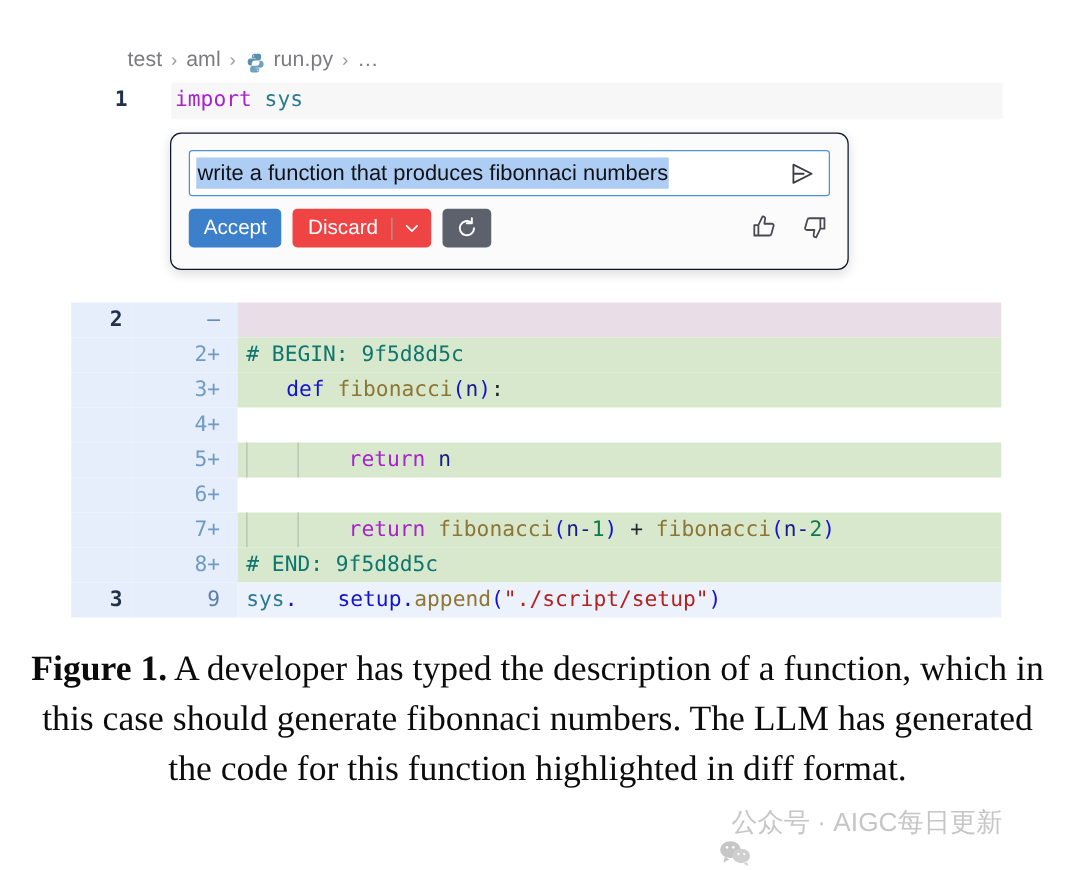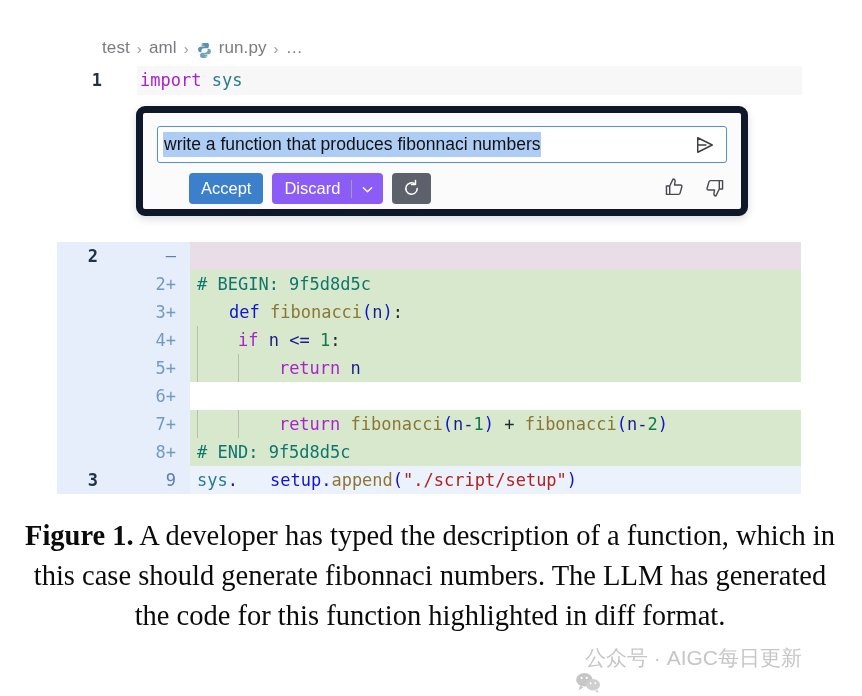--- a/index.html
+++ b/index.html
@@ -99,24 +99,24 @@
   .t-punc    { color: #1313cf; }
   .t-comment { color: #0f766e; }
   .t-str     { color: #b32121; }
   .t-plain   { color: #24292e; }
 
   
   .prompt-popup {
     position: absolute;
     left: 136px;
     top: 106px;
-    width: 612px;
+    width: 543px;
     height: 110px;
     background: #fbfbfb;
-    border: 7px solid #0f172a;
+    border: 1px solid #0f172a;
     border-radius: 9px;
     box-shadow: 0 3px 9px rgba(0,0,0,.14);
     box-sizing: border-box;
   }
   .prompt-input-wrap {
     position: absolute;
     left: 14px;
     top: 13px;
     right: 14px;
     height: 37px;
@@ -146,39 +146,38 @@
     height: 20px;
   }
 
   .popup-buttons {
     position: absolute;
     left: 14px;
     top: 60px;
     display: flex;
     align-items: center;
     gap: 9px;
-    margin-left: 32px;
   }
   .btn {
     height: 31px;
     border-radius: 4px;
     font-size: 16.5px;
     font-family: "Liberation Sans", sans-serif;
     display: flex;
     align-items: center;
     box-sizing: border-box;
     user-select: none;
   }
   .btn-accept {
     background: #3c7fca;
     color: #ffffff;
     padding: 0 12px;
   }
   .btn-discard {
-    background: #8b5cf6;
+    background: #ef4444;
     color: #ffffff;
     padding: 0 9px 0 12px;
     gap: 0;
   }
   .discard-sep {
     width: 1px;
     height: 18px;
     background: #9ba0aa;
     margin: 0 9px 0 11px;
   }
@@ -380,21 +379,20 @@
         <div class="code-cell bg-add"><span class="t-comment"># BEGIN: 9f5d8d5c</span></div>
       </div>
       <div class="diff-row">
         <div class="g-old"></div>
         <div class="g-new plus">3+</div>
         <div class="code-cell bg-add"><span class="t-kw2">def</span><span class="t-plain"> </span><span class="t-func">fibonacci</span><span class="t-punc">(</span><span class="t-var">n</span><span class="t-punc">)</span><span class="t-plain">:</span></div>
       </div>
       <div class="diff-row">
         <div class="g-old"></div>
         <div class="g-new plus">4+</div>
-        <div class="code-cell bg-add"><span class="t-plain">    </span><span class="t-kw">if</span><span class="t-plain"> </span><span class="t-var">n</span><span class="t-plain"> </span><span class="t-var">&lt;=</span><span class="t-plain"> </span><span class="t-num">1</span><span class="t-plain">:</span><span class="iguide" style="left: 7px;"></span></div>
       </div>
       <div class="diff-row">
         <div class="g-old"></div>
         <div class="g-new plus">5+</div>
         <div class="code-cell bg-add"><span class="t-plain">        </span><span class="t-kw">return</span><span class="t-plain"> </span><span class="t-var">n</span><span class="iguide" style="left: 7px;"></span><span class="iguide" style="left: 48px;"></span></div>
       </div>
       <div class="diff-row">
         <div class="g-old"></div>
         <div class="g-new plus">6+</div>
       </div>

